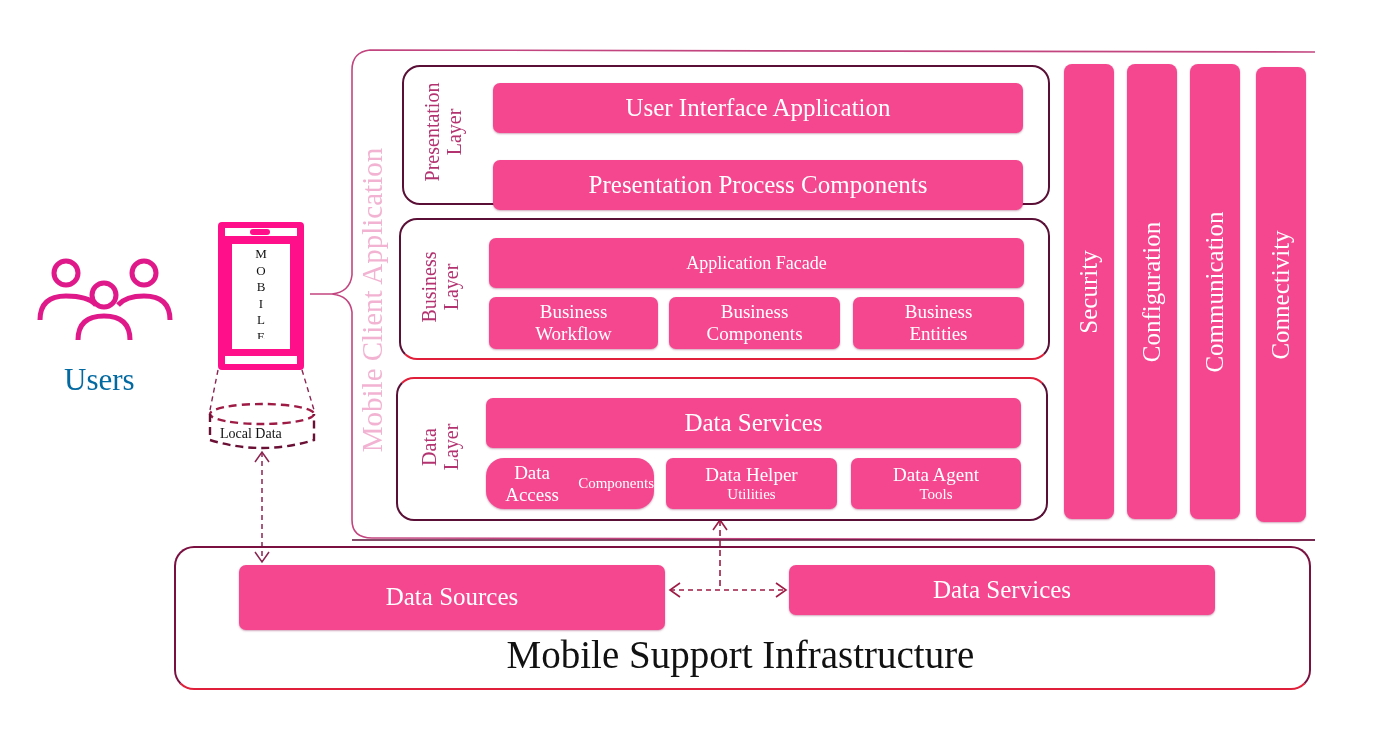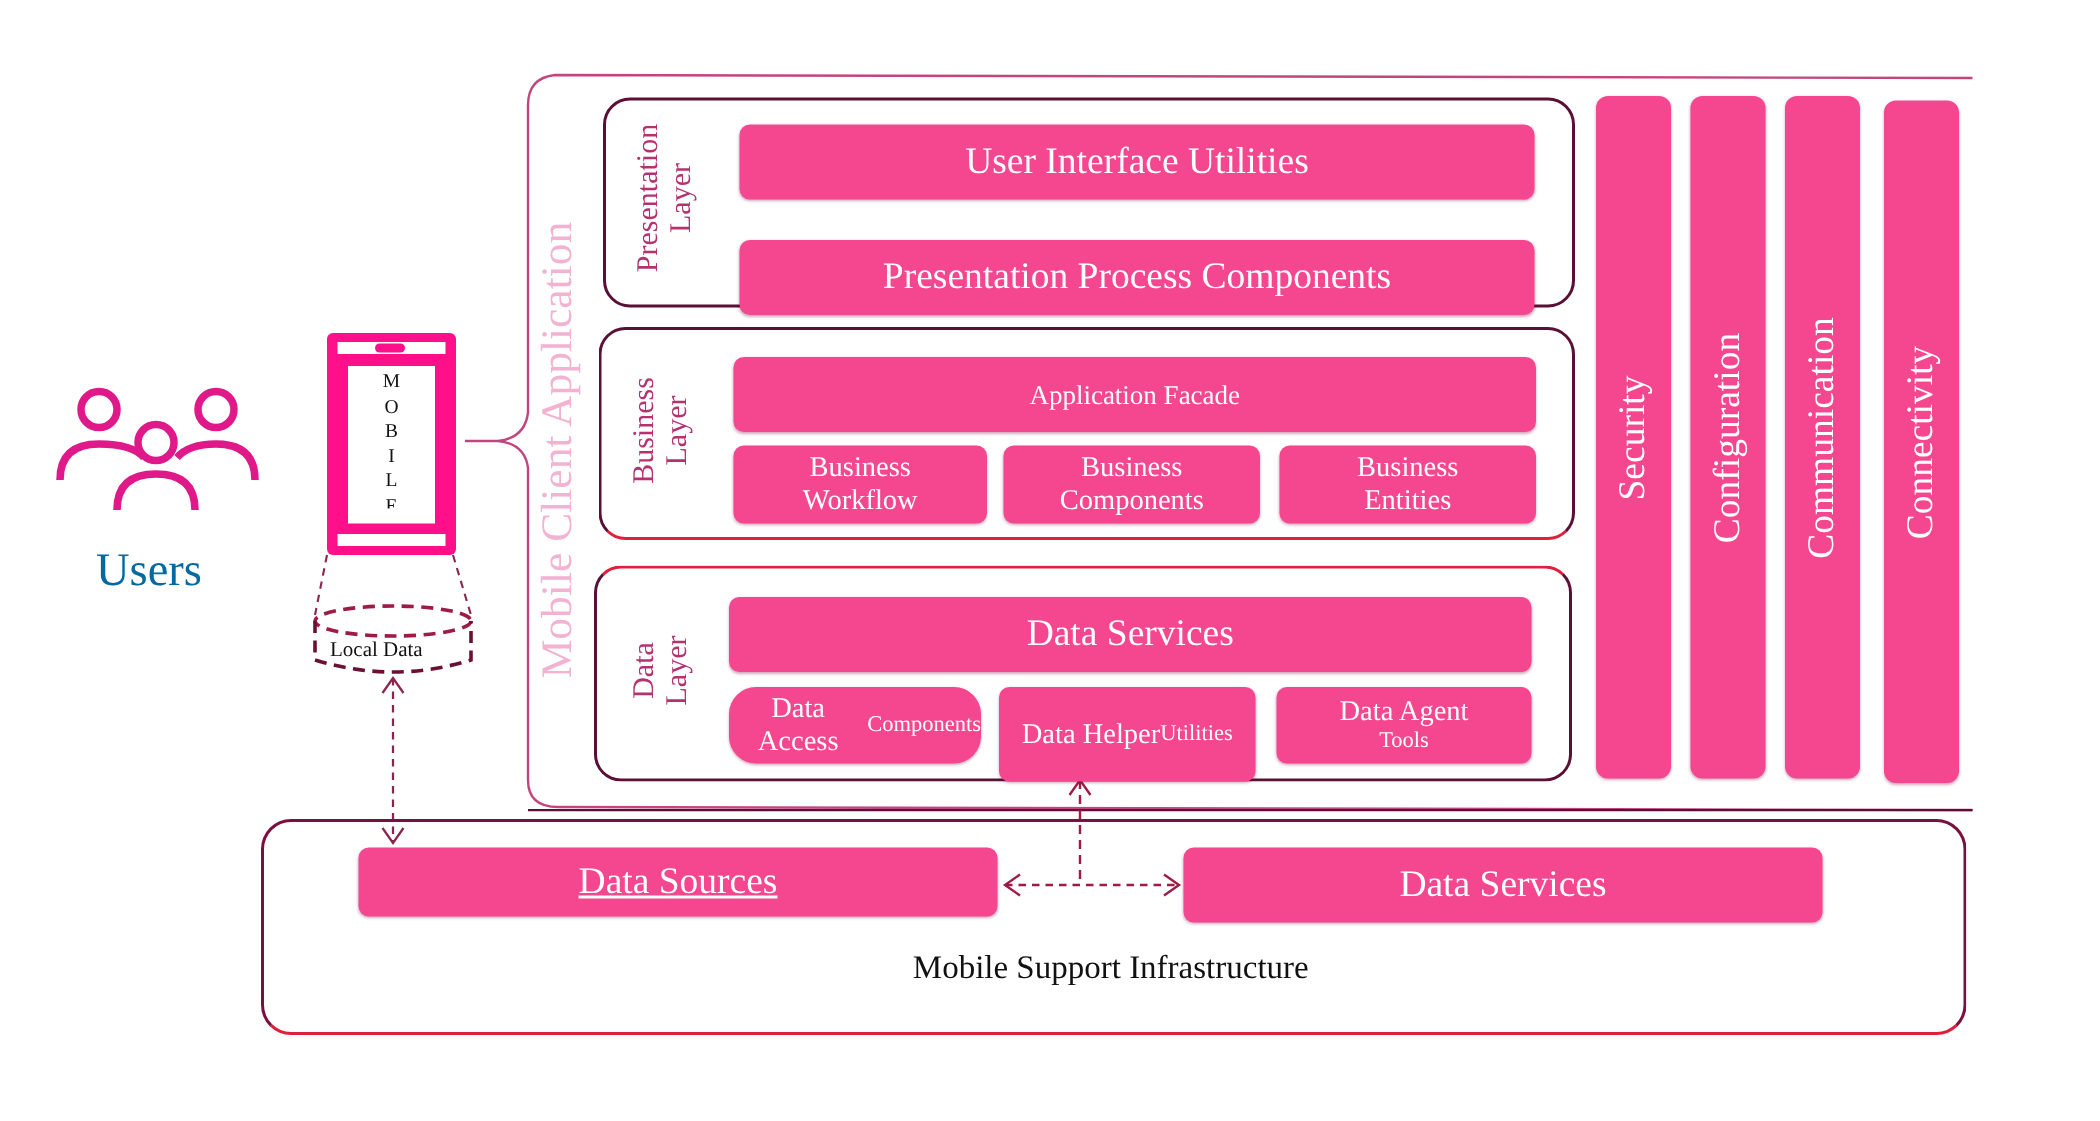--- a/index.html
+++ b/index.html
@@ -77,21 +77,21 @@
 
 <div class="abs" style="left:220px; top:426px; width:84px; text-align:left; font-size:14px; color:#111;">Local Data</div>
 
 <div class="abs" style="left:372px; top:300px; transform:translate(-50%,-50%) rotate(-90deg); white-space:nowrap; font-size:29px; color:#f2b3d2;">Mobile Client Application</div>
 
 <div class="layer" style="left:402px; top:65px; width:644px; height:136px;"></div>
 <div class="vlabel" style="left:388px; top:110px; width:110px;">
   <div>Presentation</div>
   <div>Layer</div>
 </div>
-<div class="box" style="left:493px; top:83px; width:530px; height:50px; font-size:25px;">User Interface Utilities</div>
+<div class="box" style="left:493px; top:83px; width:530px; height:50px; font-size:25px;">User Interface Application</div>
 <div class="box" style="left:493px; top:144px; width:530px; height:50px; font-size:25px;margin-top:16px;">Presentation Process Components</div>
 
 <div class="layer red" style="left:399px; top:218px; width:647px; height:138px;"></div>
 <div class="vlabel" style="left:395px; top:265px; width:90px;">
   <div>Business</div>
   <div>Layer</div>
 </div>
 <div class="box" style="left:489px; top:238px; width:535px; height:50px; font-size:18px;">Application Facade</div>
 <div class="box" style="left:489px; top:297px; width:169px; height:52px; font-size:19px; flex-direction:column;">
   <span>Business</span>
@@ -109,21 +109,21 @@
 <div class="layer" style="left:396px; top:377px; width:648px; height:140px; border-top-color:#e0203a;"></div>
 <div class="vlabel" style="left:405px; top:425px; width:70px;">
   <div>Data</div>
   <div>Layer</div>
 </div>
 <div class="box" style="left:486px; top:398px; width:535px; height:50px; font-size:25px;">Data Services</div>
 <div class="box" style="left:486px; top:458px; width:168px; height:51px; font-size:19px; flex-direction:row;border-radius:18px;">
   <span>Data Access</span>
   <span class="sub">Components</span>
 </div>
-<div class="box" style="left:666px; top:458px; width:171px; height:63px; font-size:19px; flex-direction:row;text-align:right;">
+<div class="box" style="left:666px; top:458px; width:171px; height:51px; font-size:19px; flex-direction:column;text-align:right;">
   <span>Data Helper</span>
   <span class="sub">Utilities</span>
 </div>
 <div class="box" style="left:851px; top:458px; width:170px; height:51px; font-size:19px; flex-direction:column;">
   <span>Data Agent</span>
   <span class="sub">Tools</span>
 </div>
 
 <div class="vbar" style="left:1064px; top:64px; width:50px; height:455px;">
   <span>Security</span>
@@ -132,15 +132,15 @@
   <span>Configuration</span>
 </div>
 <div class="vbar" style="left:1190px; top:64px; width:50px; height:455px;">
   <span>Communication</span>
 </div>
 <div class="vbar" style="left:1256px; top:67px; width:50px; height:455px;">
   <span>Connectivity</span>
 </div>
 
 <div class="abs" style="left:174px; top:546px; width:1133px; height:140px; border:2px solid #7a1040; border-radius:20px; border-bottom-color:#e0203a;"></div>
-<div class="box" style="left:239px; top:565px; width:426px; height:46px; font-size:25px;text-decoration:underline;">Data Sources</div>
+<div class="box" style="left:239px; top:565px; width:426px; height:65px; font-size:25px;">Data Sources</div>
 <div class="box" style="left:789px; top:565px; width:426px; height:50px; font-size:25px;">Data Services</div>
-<div class="abs" style="left:174px; top:632px; width:1133px; text-align:center; font-size:22px; color:#111;">Mobile Support Infrastructure</div>
+<div class="abs" style="left:174px; top:632px; width:1133px; text-align:center; font-size:39px; color:#111;">Mobile Support Infrastructure</div>
 
 </body></html>

